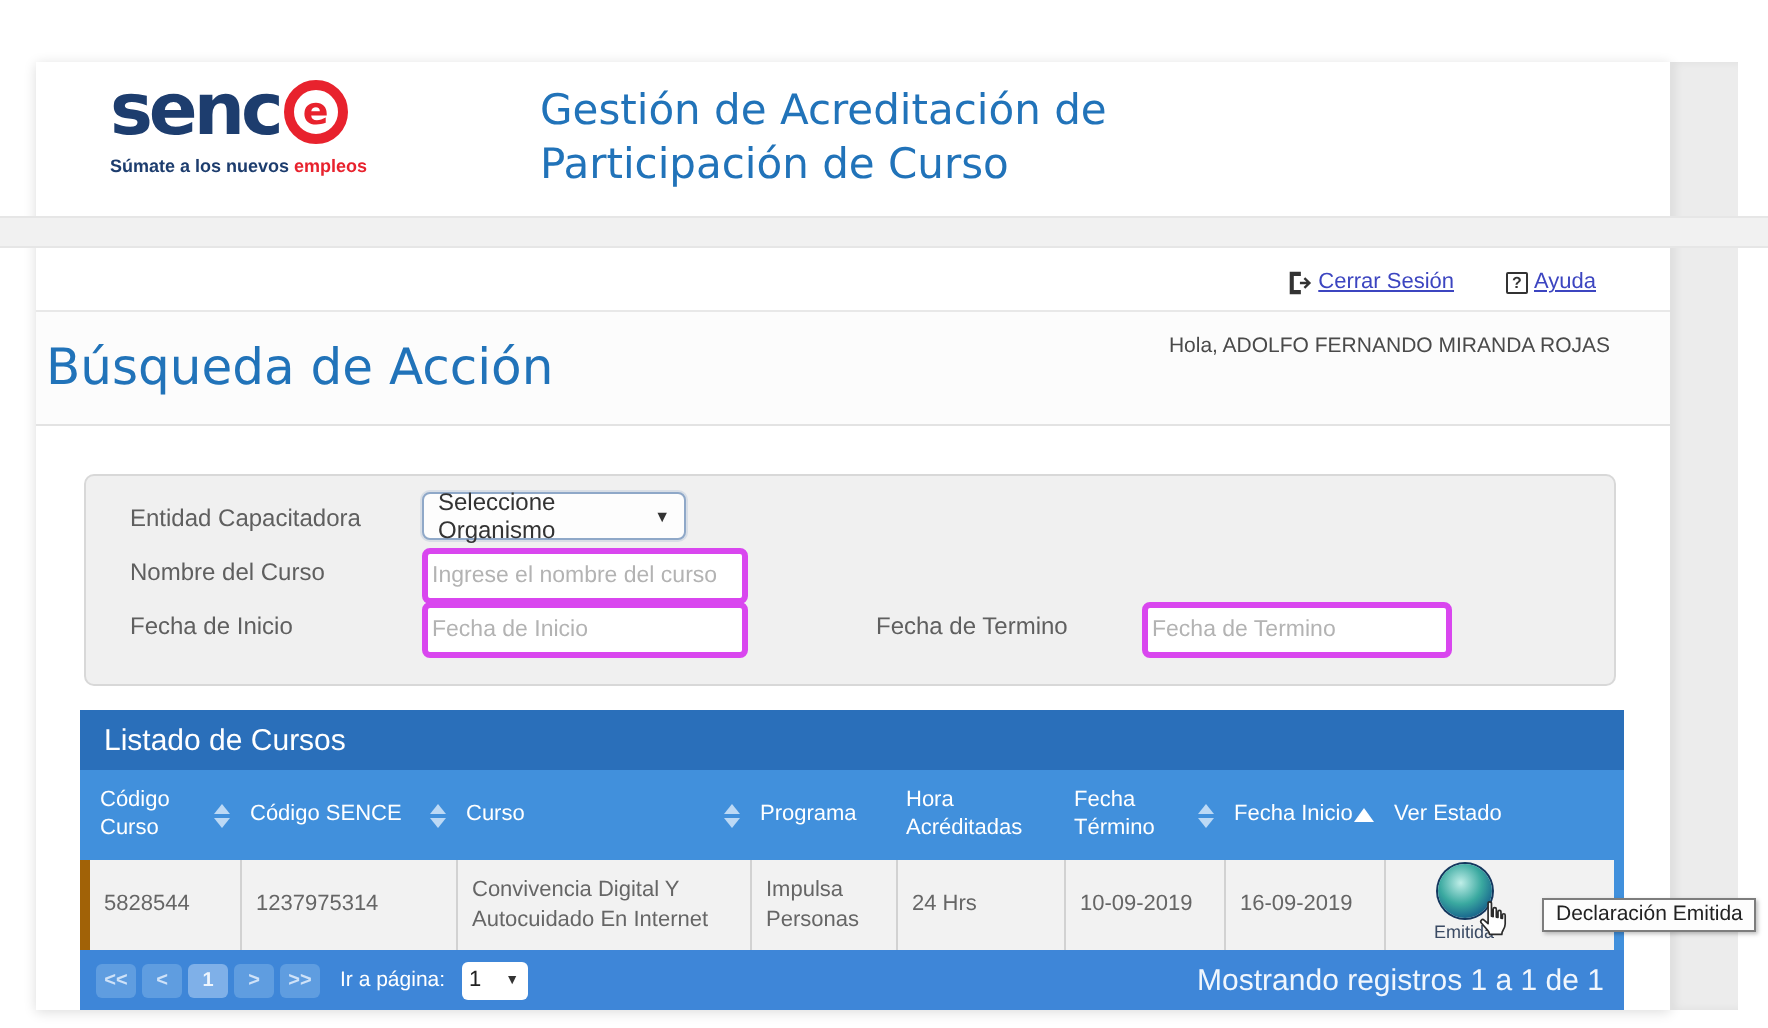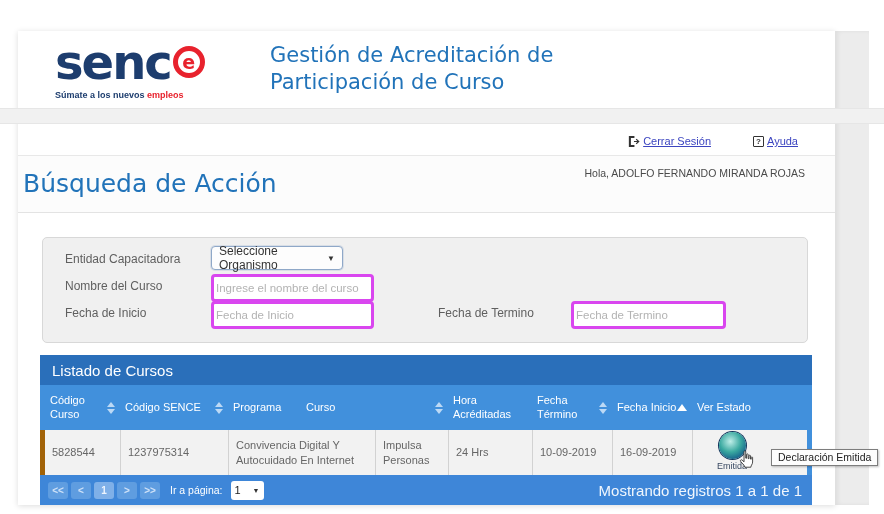--- a/index.html
+++ b/index.html
@@ -8,36 +8,36 @@
 
   
   .page-bg { position:absolute; left:18px; top:31px; width:817px; height:474px; background:#fff;
              box-shadow:0 1px 6px rgba(0,0,0,.14); }
   .gutter  { position:absolute; left:835px; top:31px; width:34px; height:474px; background:#ececec;
              box-shadow:inset 3px 0 4px rgba(0,0,0,.06); }
 
   
   .logo { position:absolute; left:55px; top:38px; width:210px; }
   .brand-line { display:flex; align-items:center; }
-  .brand { font-family:"DejaVu Sans", sans-serif; font-weight:bold; font-size:48px; letter-spacing:-2px; color:#1d3d6e; line-height:1; }
+  .brand { font-family:"DejaVu Sans", sans-serif; font-weight:bold; font-size:36px; letter-spacing:-2px; color:#1d3d6e; line-height:1; }
   .brand-e { display:inline-flex; align-items:center; justify-content:center; width:32px; height:32px; margin-left:2px;
              border:5px solid #e8222d; border-radius:50%; color:#e8222d; font-weight:bold; font-size:19px;
              font-family:"DejaVu Sans", sans-serif; line-height:1; }
   .tagline { margin-top:4px; font-size:9px; color:#1d3d6e; font-weight:bold; letter-spacing:0; }
   .tagline .accent { color:#e8222d; }
 
   
   .app-title { position:absolute; left:270px; top:42px; font-family:"DejaVu Sans", sans-serif;
                font-size:21px; line-height:27px; color:#2173b9; }
 
   
   .strip { position:absolute; left:0; top:108px; width:884px; height:16px; background:#f1f1f1;
            border-top:1px solid #e6e6e6; border-bottom:1px solid #e6e6e6; }
   .links-row { position:absolute; left:18px; top:129px; width:800px; height:24px;
-               display:flex; justify-content:flex-end; align-items:center; gap:42px; padding-right:20px; }
+               display:flex; justify-content:flex-end; align-items:center; gap:26px; padding-right:20px; }
   .tool-link { display:inline-flex; align-items:center; gap:3px; font-size:11px; color:#3c45c0; cursor:pointer; }
   .tool-link .lbl { text-decoration:underline; }
   .help-box { display:inline-flex; align-items:center; justify-content:center; width:11px; height:11px;
               border:1px solid #333; font-size:8px; color:#333; font-weight:bold; border-radius:1px; }
 
   
   .heading-band { position:absolute; left:18px; top:155px; width:817px; height:58px; background:#fcfcfc;
                   border-top:1px solid #e8e8e8; border-bottom:1px solid #e3e3e3; }
   .page-heading { position:absolute; left:5px; top:13px; font-family:"DejaVu Sans", sans-serif;
                   font-size:25px; color:#2173b9; }
@@ -175,29 +175,29 @@
             <i class="down"></i>
           </span>
       </div>
       <div class="hcell c1">
         <span>Código SENCE</span>
         <span class="sort-both">
             <i class="up"></i>
             <i class="down"></i>
           </span>
       </div>
+      <div class="hcell c2">
+        <span>Curso</span>
+        <span class="sort-both">
+            <i class="up"></i>
+            <i class="down"></i>
+          </span>
+      </div>
       <div class="hcell c3">
         <span>Programa</span>
-      </div>
-      <div class="hcell c2">
-        <span>Curso</span>
-        <span class="sort-both">
-            <i class="up"></i>
-            <i class="down"></i>
-          </span>
       </div>
       <div class="hcell c4">
         <span>Hora Acréditadas</span>
       </div>
       <div class="hcell c6">
         <span>Fecha Término</span>
         <span class="sort-both">
             <i class="up"></i>
             <i class="down"></i>
           </span>

